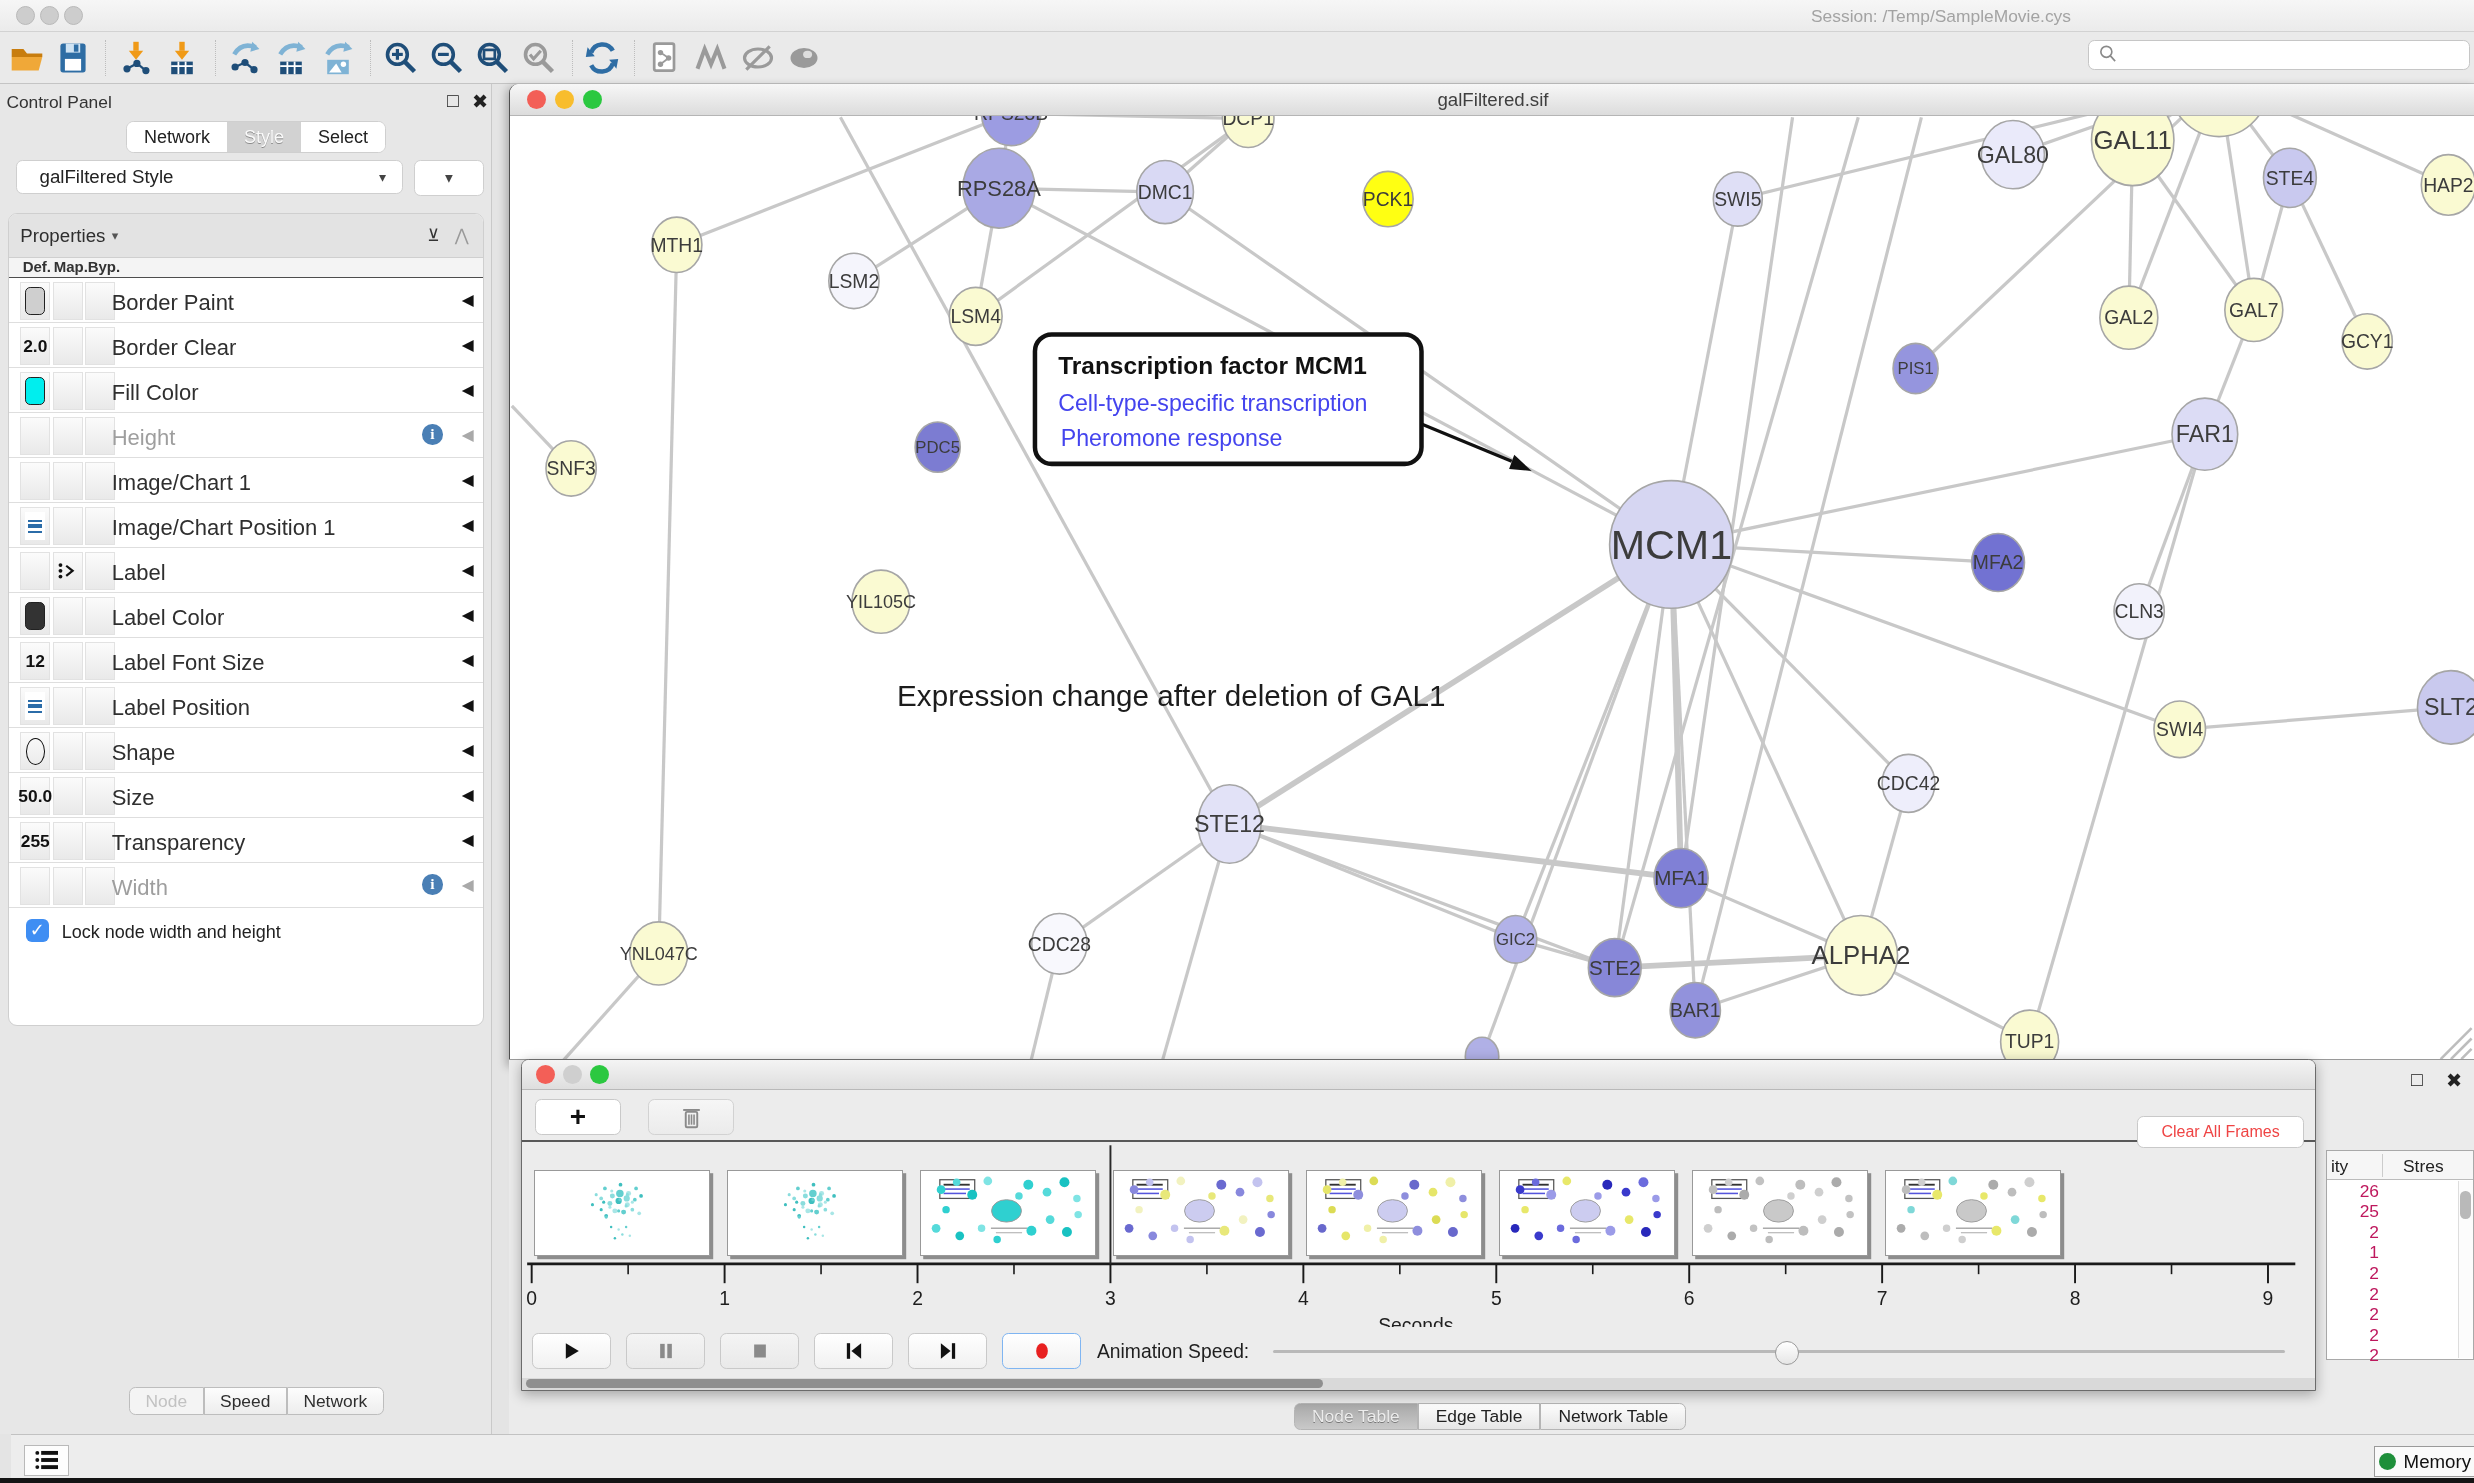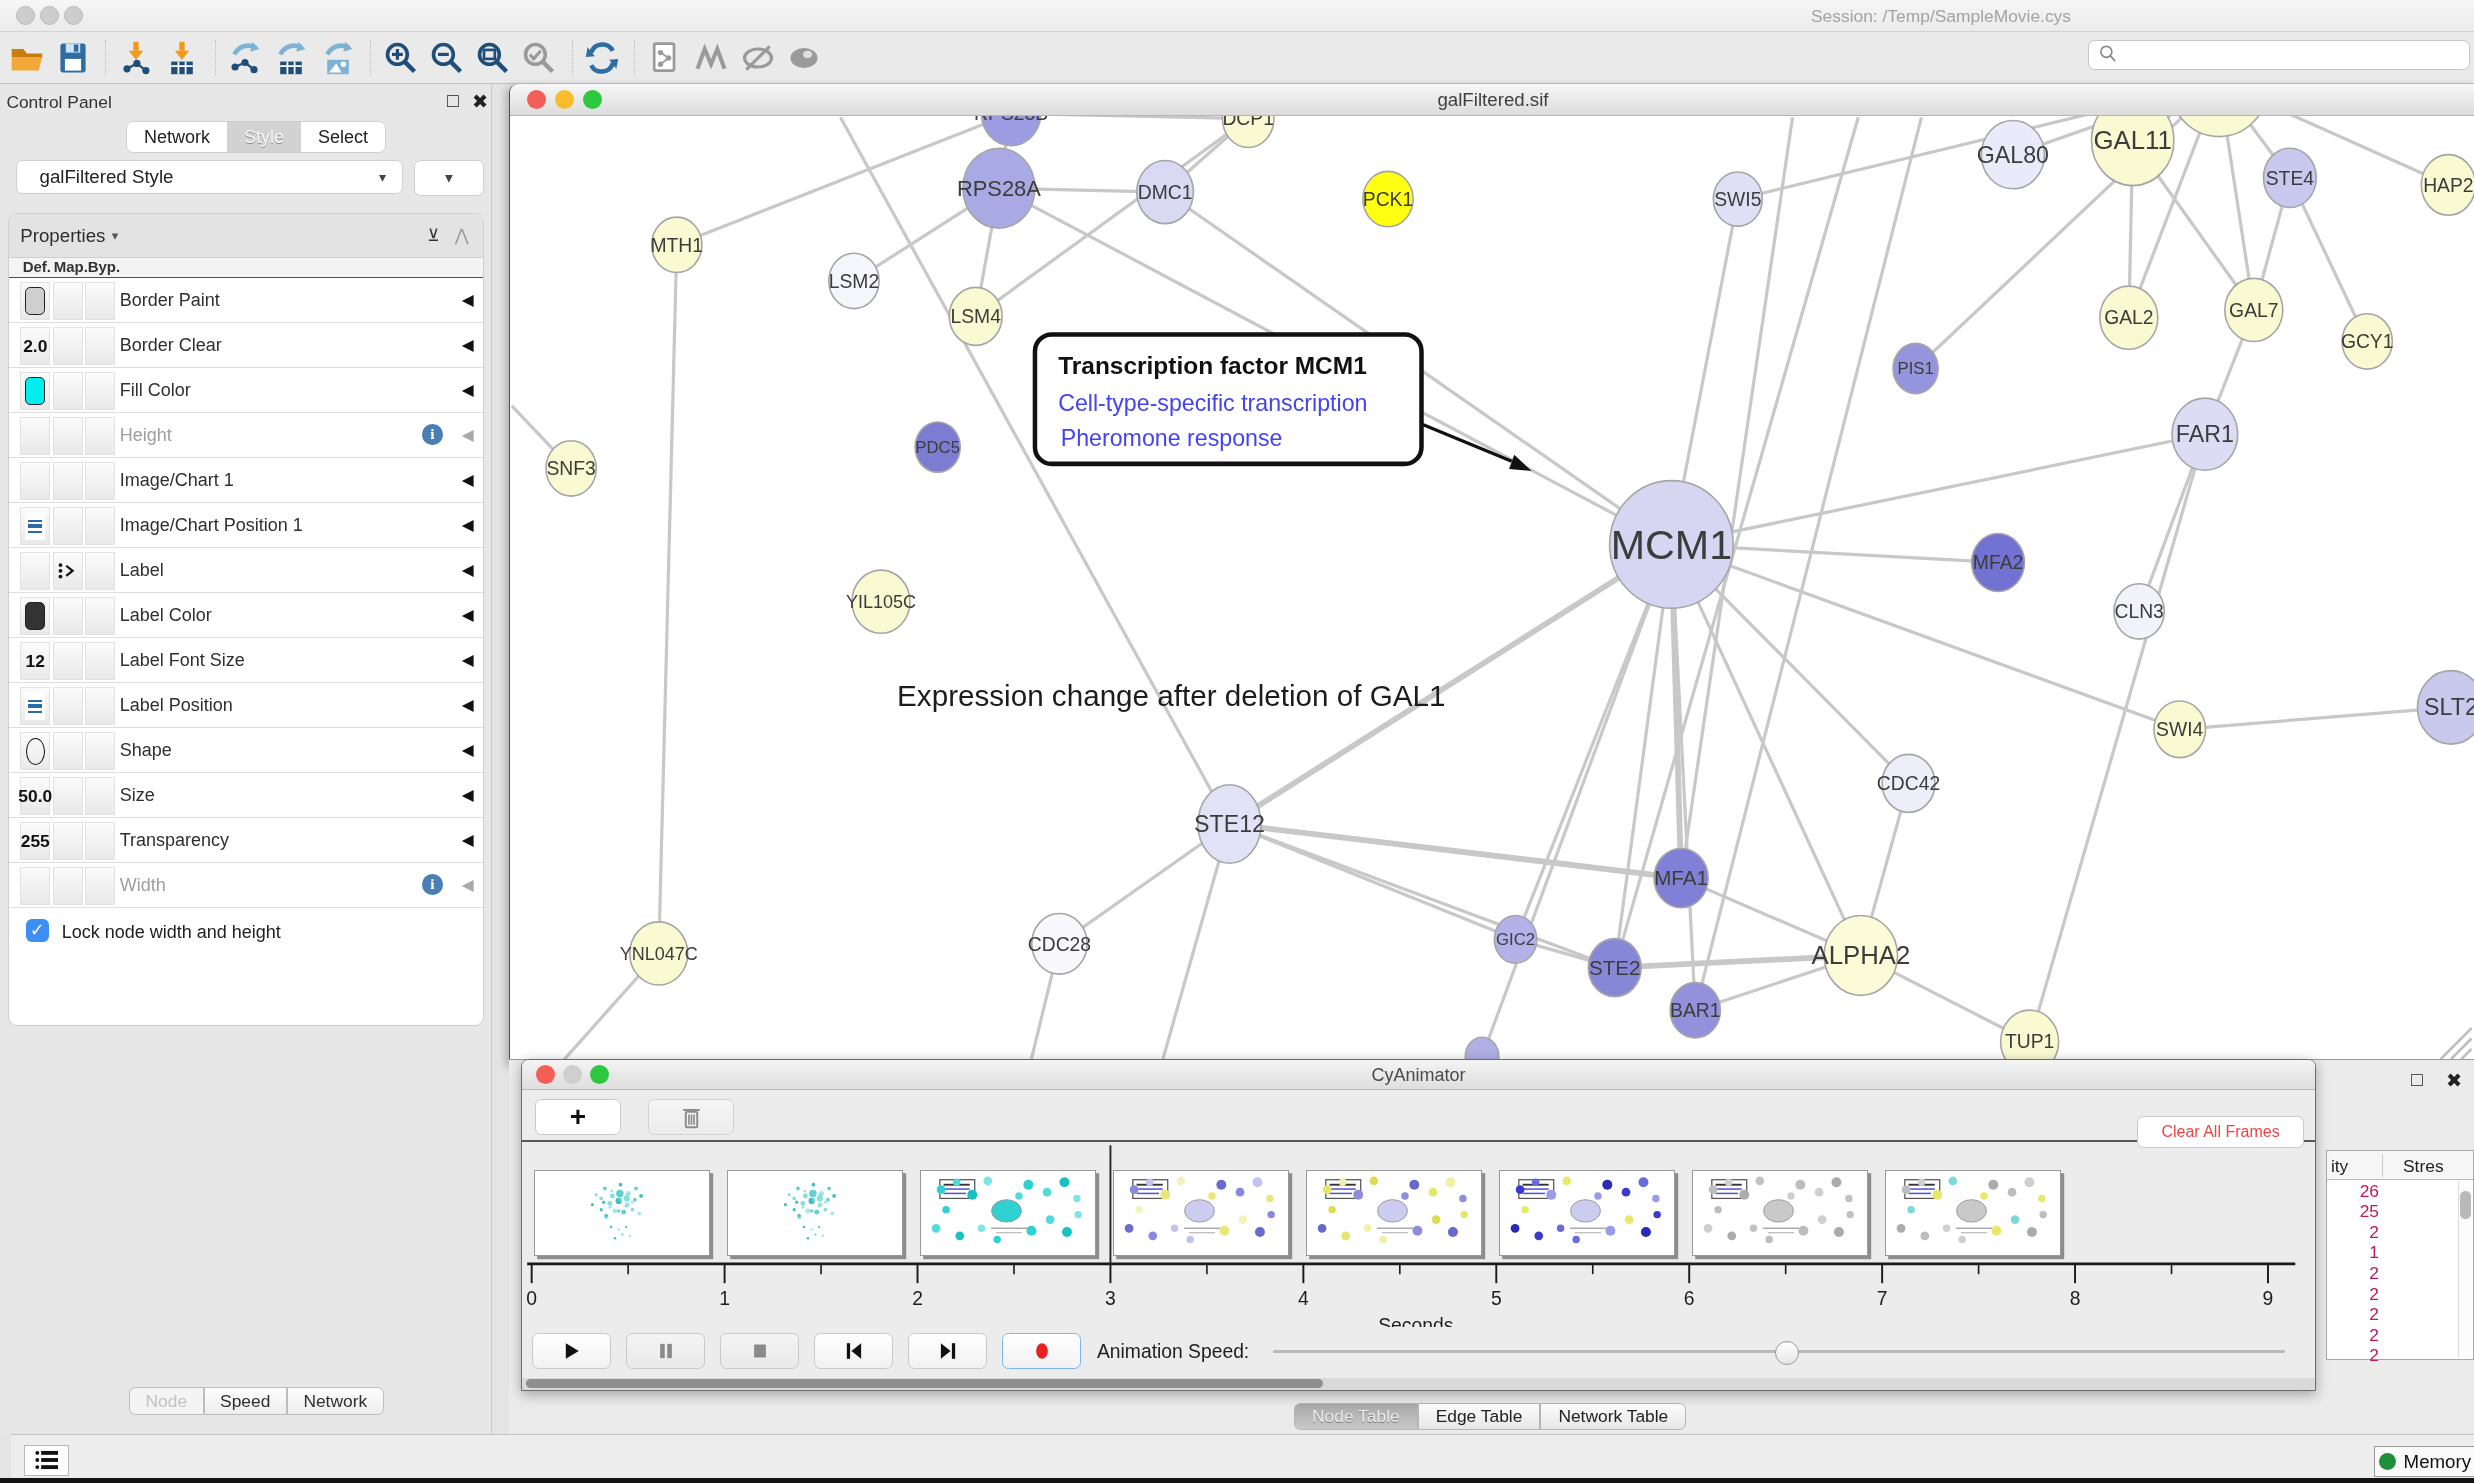--- a/index.html
+++ b/index.html
@@ -29,21 +29,21 @@
                border-radius:6.4px;display:flex;align-items:center;font-size:18.7px;color:#222;
                padding-left:23px;box-sizing:border-box;}
   .style-menu-btn{left:414px;top:76px;width:68px;height:34px;background:#fff;border:1.3px solid #cfcfcf;
                   border-radius:6.4px;display:flex;align-items:center;justify-content:center;color:#444;font-size:15.5px;}
   .props-box{left:7.7px;top:129px;width:474px;height:811px;background:#fff;border:0.6px solid #cfcfcf;border-radius:9px;overflow:hidden;}
   .props-head{height:43px;background:#e3e3e3;display:flex;align-items:center;font-size:18.7px;color:#2e2e2e;
               padding-left:11.6px;border-bottom:0.6px solid #cfcfcf;}
   .props-cols{height:19.3px;background:#f4f4f4;border-bottom:1.9px solid #4d4d4d;font-size:15px;font-weight:bold;color:#333;position:relative;}
   .prop-row{position:relative;height:44px;border-bottom:0.6px solid #dedede;background:#fff;}
   .prop-cell{position:absolute;top:3.9px;width:28px;height:36px;background:linear-gradient(#fbfbfb,#e9e9e9);border:0.6px solid #e2e2e2;}
-  .prop-label{position:absolute;left:111px;top:11.6px;font-size:18px;color:#2f2f2f;}
+  .prop-label{position:absolute;left:103px;top:11.6px;font-size:22px;color:#2f2f2f;}
   .prop-label.grayed{color:#9e9e9e;}
   .prop-arrow{position:absolute;right:9px;top:13px;font-size:15.5px;color:#111;}
   .prop-arrow.grayed{color:#a9a9a9;}
   .info-dot{position:absolute;right:40px;top:11px;width:20.6px;height:20.6px;border-radius:50%;background:#4a7fb5;
             color:#fff;font-size:15.5px;font-weight:bold;text-align:center;line-height:20.6px;font-family:"Liberation Serif",serif;}
   .lock-row{position:relative;height:45px;background:#fff;}
   .lock-box{position:absolute;left:17px;top:10.3px;width:23px;height:23px;background:#3f8ef3;border-radius:5.8px;
             color:#fff;font-size:18px;text-align:center;line-height:23px;}
   .lock-lab{position:absolute;left:53px;top:14px;font-size:18px;color:#222;}
   .cp-bottom-tabs{left:129px;top:1303px;height:28px;display:flex;}
@@ -600,21 +600,20 @@
       <div class="tp-tab">Edge Table</div>
       <div class="tp-tab">Network Table</div>
     </div>
   </div>
 
   <div class="abs cyani">
     <div class="abs ca-titlebar">
       <div class="abs net-light" style="left:14px;top:5.2px;background:#f35f57"></div>
       <div class="abs net-light" style="left:41px;top:5.2px;background:#cfcfcf"></div>
       <div class="abs net-light" style="left:68px;top:5.2px;background:#2bc840"></div>
-      <div class="abs ca-title">CyAnimator</div>
     </div>
     <div class="abs ca-toolbar">
       <div class="ca-btn" style="left:13px;top:9.7px;width:84px;height:34px;background:#fff;border:1.3px solid #c9c9c9">
         <span style="font-size:28px;font-weight:bold;color:#111;line-height:28px">+</span>
       </div>
       <div class="ca-btn" style="left:126px;top:9.7px;width:84px;height:34px;background:linear-gradient(#f6f6f6,#ebebeb);border:1.3px solid #d2d2d2">
         <svg width="23" height="26" viewBox="0 0 36 40">
           <rect x="9" y="12" width="18" height="24" rx="2" fill="none" stroke="#8a8a8a" stroke-width="3"></rect>
           <line x1="5" y1="9" x2="31" y2="9" stroke="#8a8a8a" stroke-width="3"></line>
           <line x1="14" y1="16" x2="14" y2="32" stroke="#8a8a8a" stroke-width="2.5"></line>

